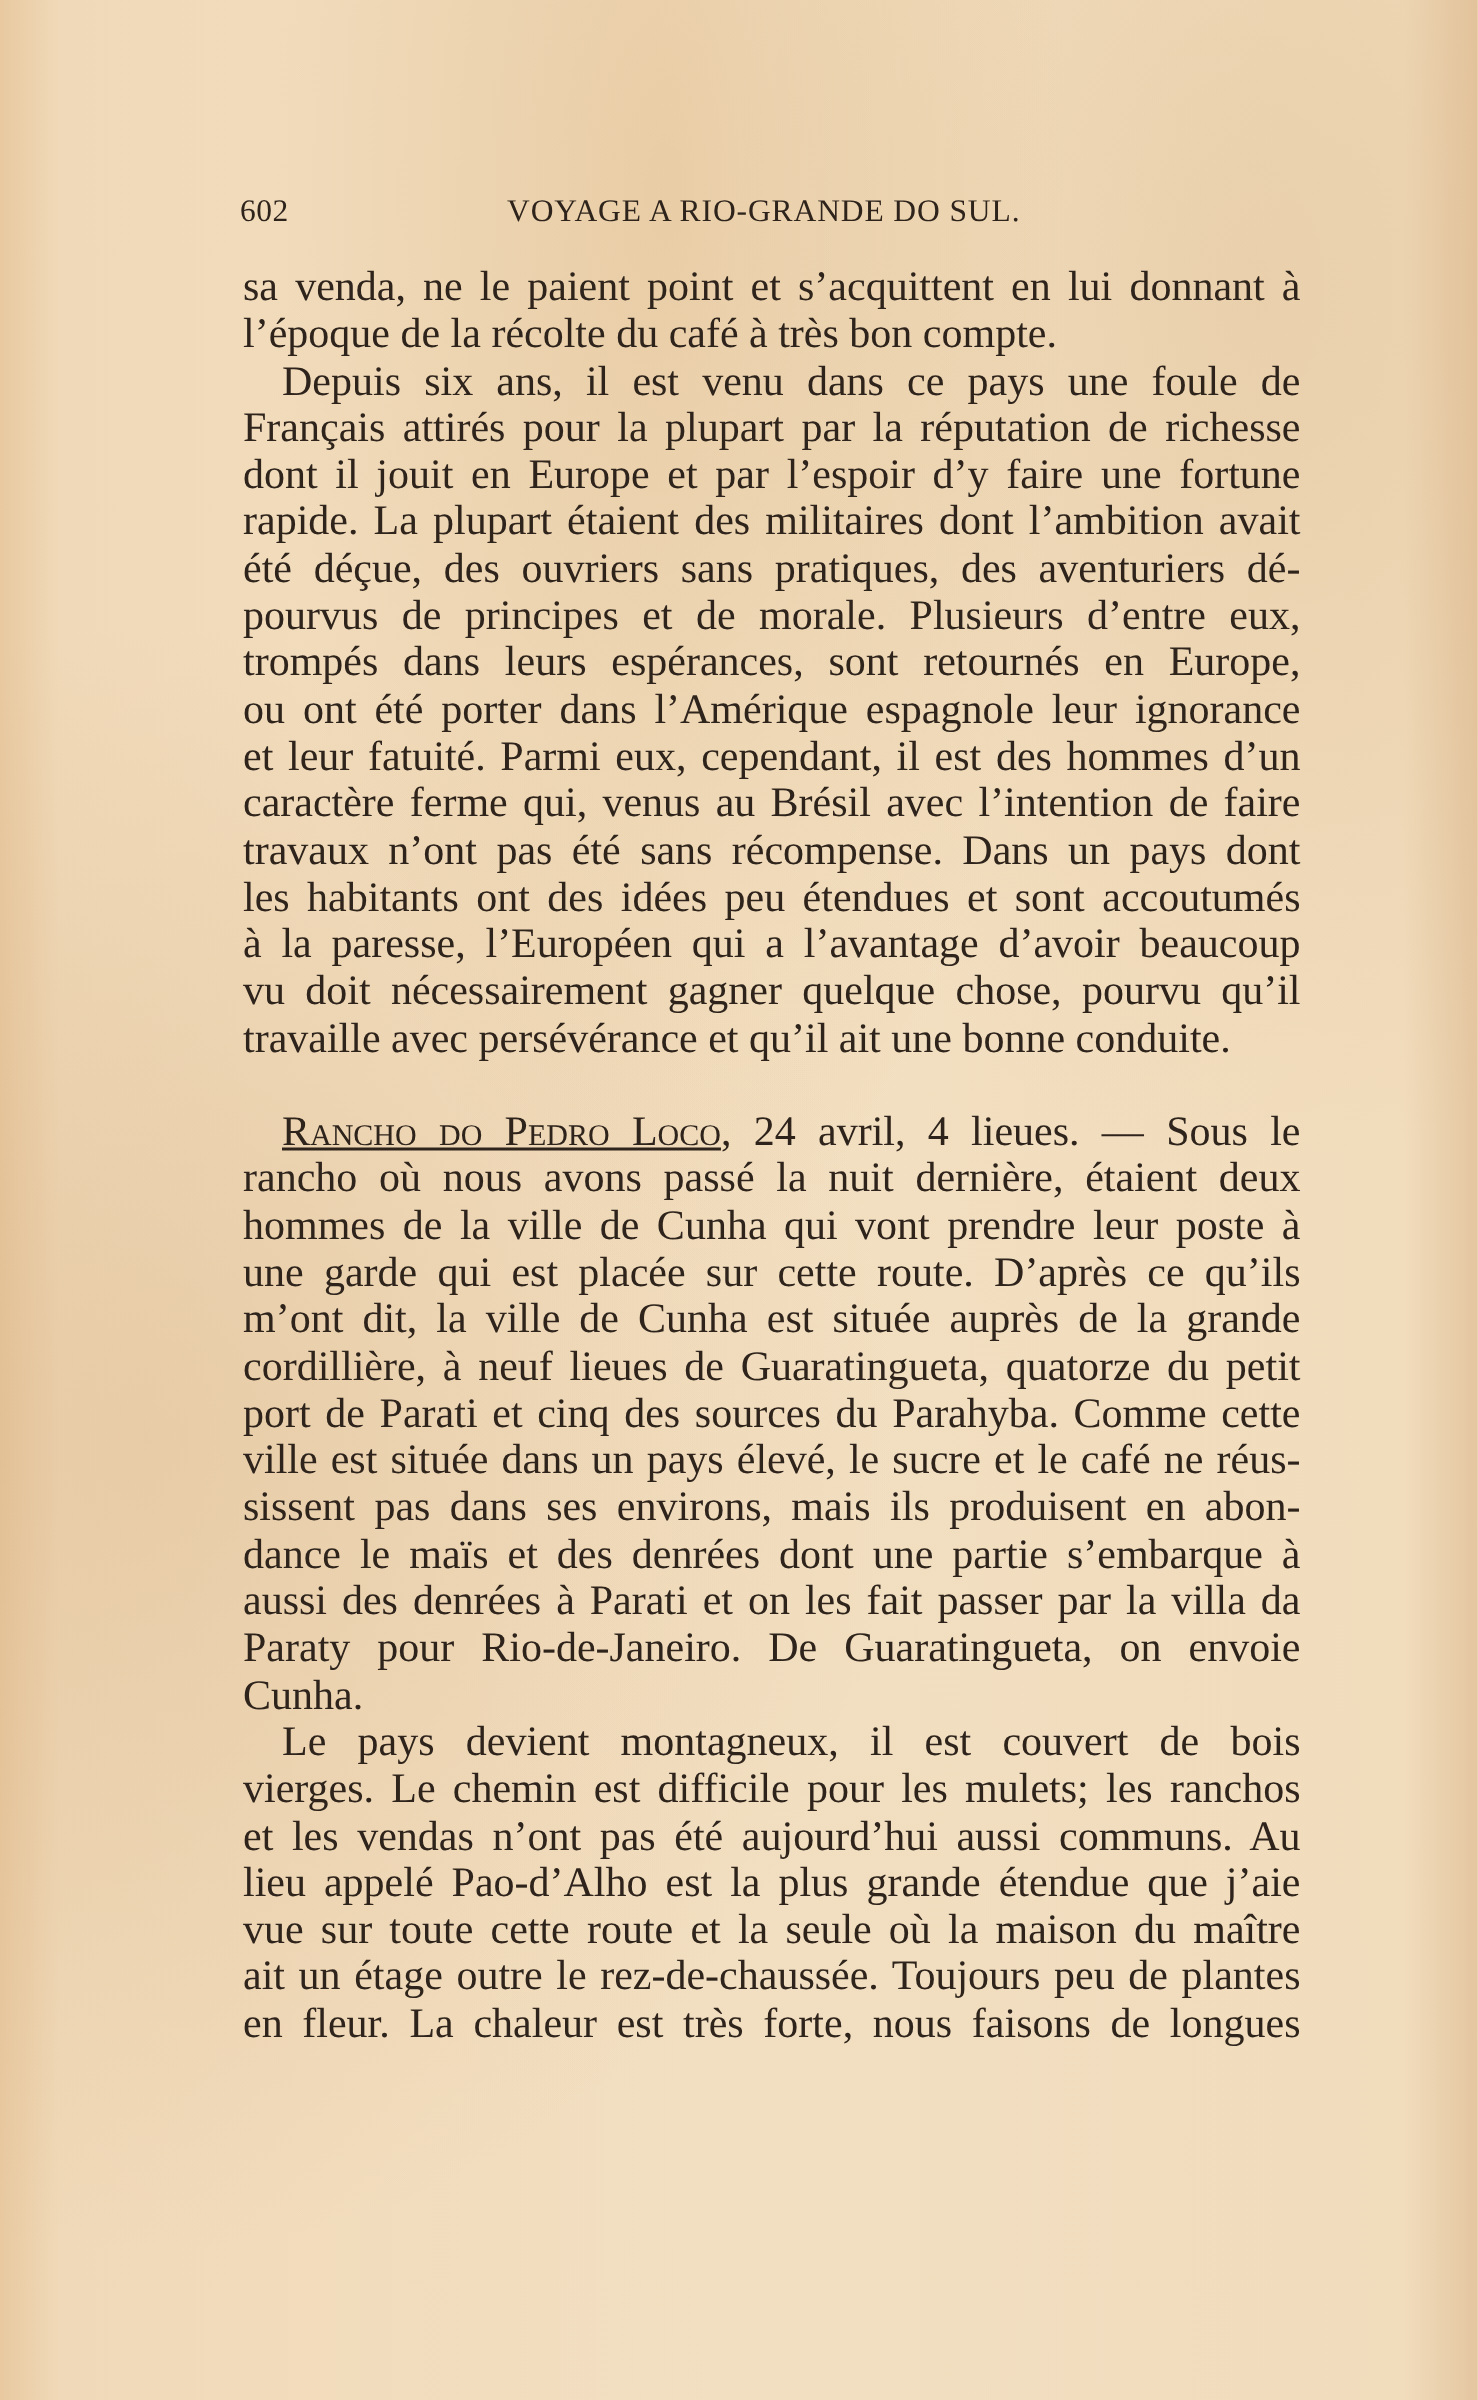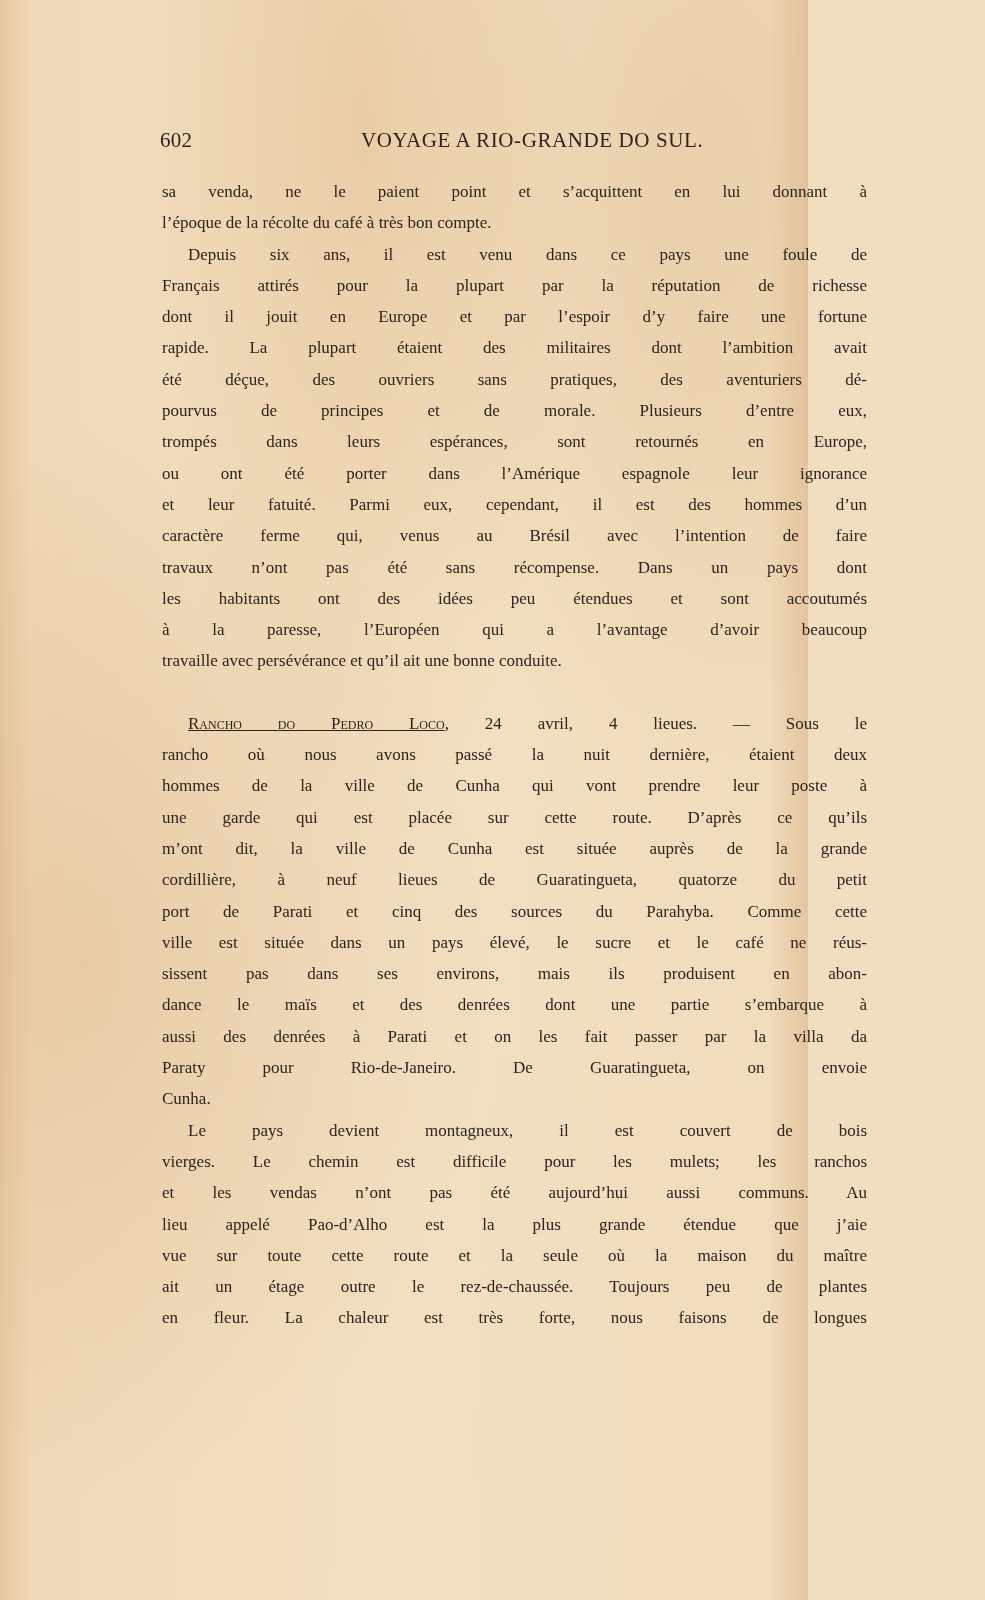--- a/index.html
+++ b/index.html
@@ -7,21 +7,21 @@
       padding: 0;
     }
     body {
       width: 985px;
       height: 1600px;
       overflow: hidden;
       background: #f1ddbf;
     }
     .page {
       position: relative;
-      width: 808px;
+      width: 985px;
       height: 1600px;
       background:
         radial-gradient(ellipse at 45% 8%, rgba(214,170,115,0.35) 0%, rgba(214,170,115,0) 35%),
         radial-gradient(ellipse at 85% 12%, rgba(210,168,118,0.25) 0%, rgba(210,168,118,0) 30%),
         radial-gradient(ellipse at 10% 60%, rgba(205,160,110,0.25) 0%, rgba(205,160,110,0) 40%),
         radial-gradient(ellipse at 60% 90%, rgba(240,220,190,0.5) 0%, rgba(240,220,190,0) 45%),
         linear-gradient(90deg, #e8c9a0 0%, #f0d9b8 4%, #f3e0c2 50%, #f1dcbc 95%, #e4c6a0 100%);
       font-family: "Liberation Serif", "DejaVu Serif", serif;
       color: #2e241c;
     }
@@ -37,28 +37,27 @@
     .page-number {
       position: absolute;
       left: 0;
       top: 0;
     }
     .running-title {
       position: absolute;
       left: 178px;
       top: 0;
       letter-spacing: 0.6px;
-      margin-left: 23px;
     }
     .body-text {
       position: absolute;
       top: 176px;
       left: 162px;
       width: 705px;
-      font-size: 17px;
+      font-size: 28px;
       line-height: 31.3px;
     }
     .line {
       display: block;
       white-space: nowrap;
       text-align: justify;
       text-align-last: justify;
       height: 31.3px;
     }
     .line.last {
@@ -101,20 +100,21 @@
       <span class="line">rapide. La plupart étaient des militaires dont l’ambition avait</span>
       <span class="line">été déçue, des ouvriers sans pratiques, des aventuriers dé-</span>
       <span class="line">pourvus de principes et de morale. Plusieurs d’entre eux,</span>
       <span class="line">trompés dans leurs espérances, sont retournés en Europe,</span>
       <span class="line">ou ont été porter dans l’Amérique espagnole leur ignorance</span>
       <span class="line">et leur fatuité. Parmi eux, cependant, il est des hommes d’un</span>
       <span class="line">caractère ferme qui, venus au Brésil avec l’intention de faire</span>
       <span class="line">travaux n’ont pas été sans récompense. Dans un pays dont</span>
       <span class="line">les habitants ont des idées peu étendues et sont accoutumés</span>
       <span class="line">à la paresse, l’Européen qui a l’avantage d’avoir beaucoup</span>
+      <span class="line">vu doit nécessairement gagner quelque chose, pourvu qu’il</span>
       <span class="line last">travaille avec persévérance et qu’il ait une bonne conduite.</span>
     </div>
 
     <div class="gap"></div>
 
     <div>
       <span class="line indent"><span class="smallcaps">Rancho do Pedro Loco</span><span>, 24 avril, 4 lieues. — Sous le</span></span>
       <span class="line">rancho où nous avons passé la nuit dernière, étaient deux</span>
       <span class="line">hommes de la ville de Cunha qui vont prendre leur poste à</span>
       <span class="line">une garde qui est placée sur cette route. D’après ce qu’ils</span>

